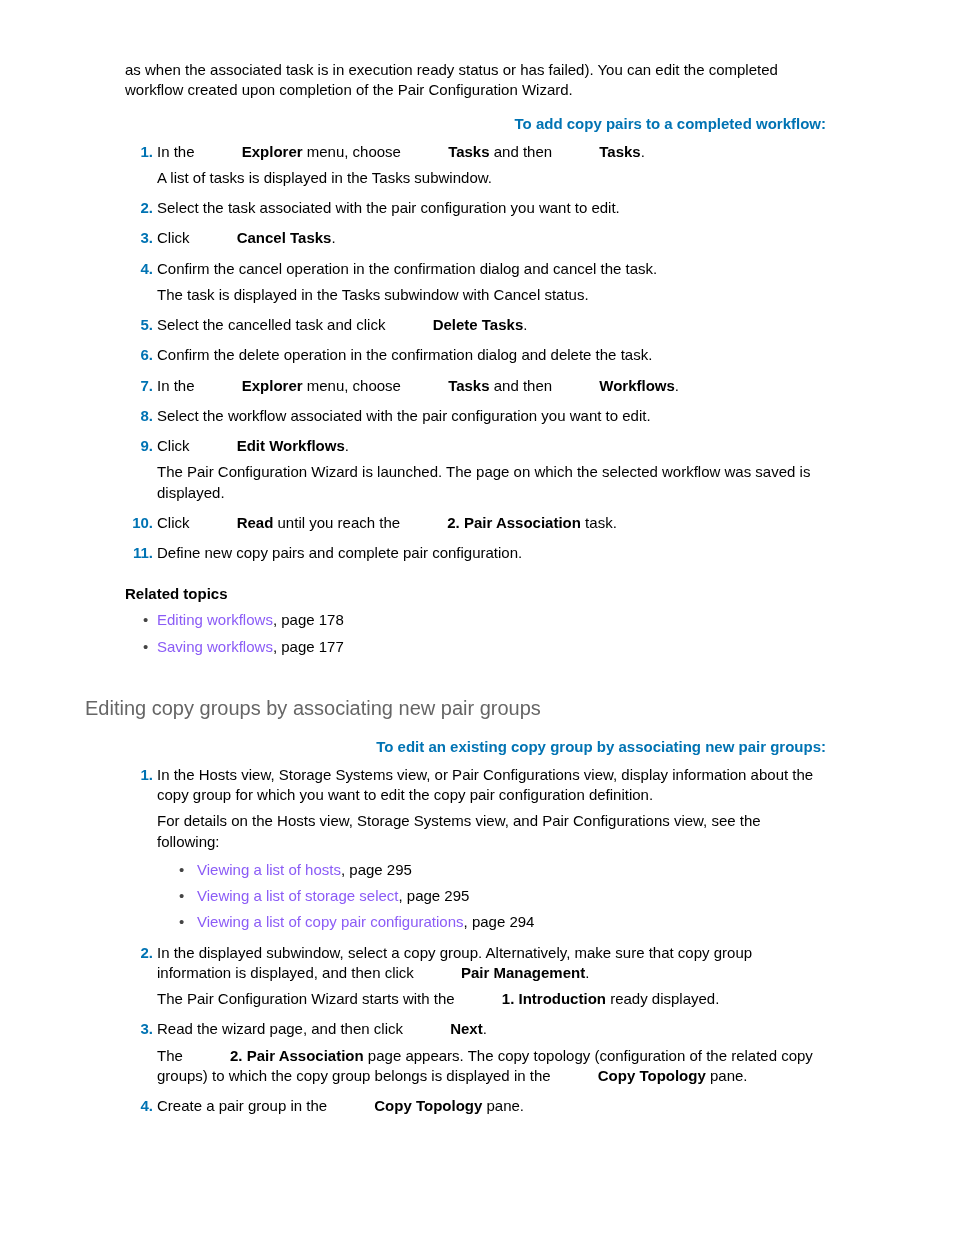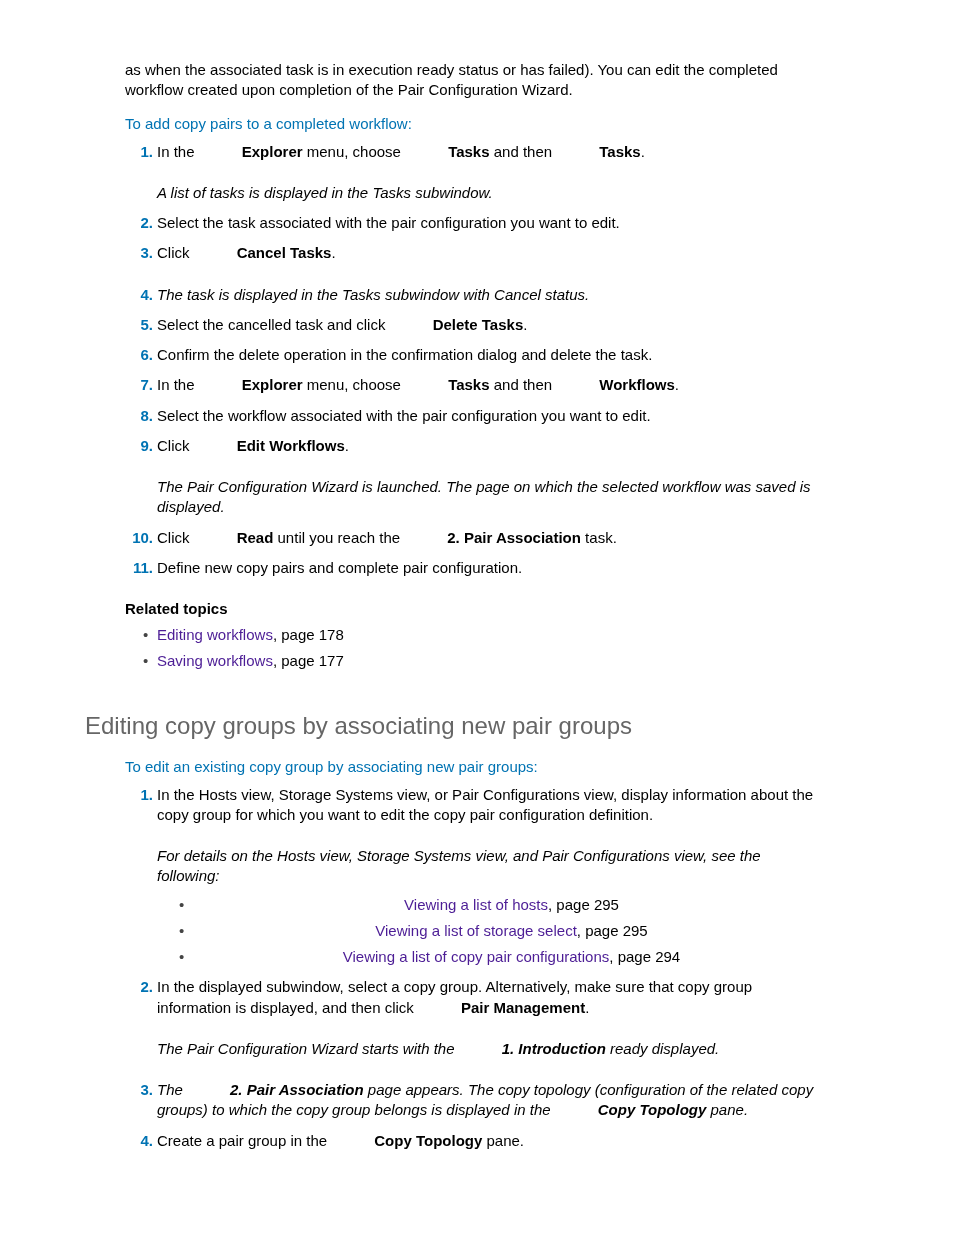--- a/index.html
+++ b/index.html
@@ -15,23 +15,24 @@
     box-sizing: border-box;
     width: 880px;
   }
   .intro-text {
     font-size: 15px;
     line-height: 1.35;
     margin-bottom: 14px;
   }
   .blue-heading {
     color: #0073b3;
-    font-weight: normal;
+    font-weight: bold;
     font-size: 15px;
     margin: 12px 0 10px 0;
+    text-align: right;
   }
   ol.numbered {
     list-style: none;
     padding: 0;
     margin: 0 0 16px 0;
   }
   ol.numbered > li {
     position: relative;
     padding-left: 32px;
     margin-bottom: 10px;
@@ -42,46 +43,44 @@
     position: absolute;
     left: 0;
     top: 0;
     color: #0073b3;
     font-weight: bold;
     font-size: 15px;
     width: 28px;
     text-align: right;
   }
   ol.numbered > li .sub {
-    margin-top: 21px;
-    font-style: italic;
+    margin-top: 6px;
   }
   ul.bullets {
     list-style: none;
     padding: 0;
     margin: 8px 0 8px 22px;
   }
   ul.bullets > li {
     position: relative;
     padding-left: 18px;
     margin-bottom: 6px;
     font-size: 15px;
     line-height: 1.35;
-    text-align: center;
   }
   ul.bullets > li::before {
     content: "•";
     position: absolute;
     left: 0;
     top: 0;
     color: #444;
   }
   .bold { font-weight: bold; padding-left: 43px; }
   .link {
-    color: #4c1d95;
+    color: #8b5cf6;
     text-decoration: none;
   }
   .related-heading {
     font-weight: bold;
     font-size: 15px;
     margin: 22px 0 8px 0;
   }
   ul.related {
     list-style: none;
     padding: 0;
@@ -97,21 +96,21 @@
   ul.related > li::before {
     content: "•";
     position: absolute;
     left: 18px;
     top: 0;
     color: #444;
   }
   h2.section-title {
     color: #666;
     font-weight: normal;
-    font-size: 24px;
+    font-size: 20px;
     margin: 30px 0 18px -40px;
   }
 </style>
 </head>
 <body>
 
 <div class="page">
 
   <div class="intro-text">as when the associated task is in execution ready status or has failed). You can edit the completed workflow created upon completion of the Pair Configuration Wizard.</div>
 
@@ -126,20 +125,21 @@
     <li>
       <span class="num">2.</span>
       <span>Select the task associated with the pair configuration you want to edit.</span>
     </li>
     <li>
       <span class="num">3.</span>
       <span><span>Click </span><span class="bold">Cancel Tasks</span><span>.</span></span>
     </li>
     <li>
       <span class="num">4.</span>
+      <span>Confirm the cancel operation in the confirmation dialog and cancel the task.</span>
       <div class="sub">The task is displayed in the Tasks subwindow with Cancel status.</div>
     </li>
     <li>
       <span class="num">5.</span>
       <span><span>Select the cancelled task and click </span><span class="bold">Delete Tasks</span><span>.</span></span>
     </li>
     <li>
       <span class="num">6.</span>
       <span>Confirm the delete operation in the confirmation dialog and delete the task.</span>
     </li>
@@ -187,20 +187,21 @@
         <li><a class="link">Viewing a list of copy pair configurations</a><span>, page 294</span></li>
       </ul>
     </li>
     <li>
       <span class="num">2.</span>
       <span><span>In the displayed subwindow, select a copy group. Alternatively, make sure that copy group information is displayed, and then click </span><span class="bold">Pair Management</span><span>.</span></span>
       <div class="sub"><span>The Pair Configuration Wizard starts with the </span><span class="bold">1. Introduction</span><span> ready displayed.</span></div>
     </li>
     <li>
       <span class="num">3.</span>
+      <span><span>Read the wizard page, and then click </span><span class="bold">Next</span><span>.</span></span>
       <div class="sub"><span>The </span><span class="bold">2. Pair Association</span><span> page appears. The copy topology (configuration of the related copy groups) to which the copy group belongs is displayed in the </span><span class="bold">Copy Topology</span><span> pane.</span></div>
     </li>
     <li>
       <span class="num">4.</span>
       <span><span>Create a pair group in the </span><span class="bold">Copy Topology</span><span> pane.</span></span>
     </li>
   </ol>
 
 </div>
 

